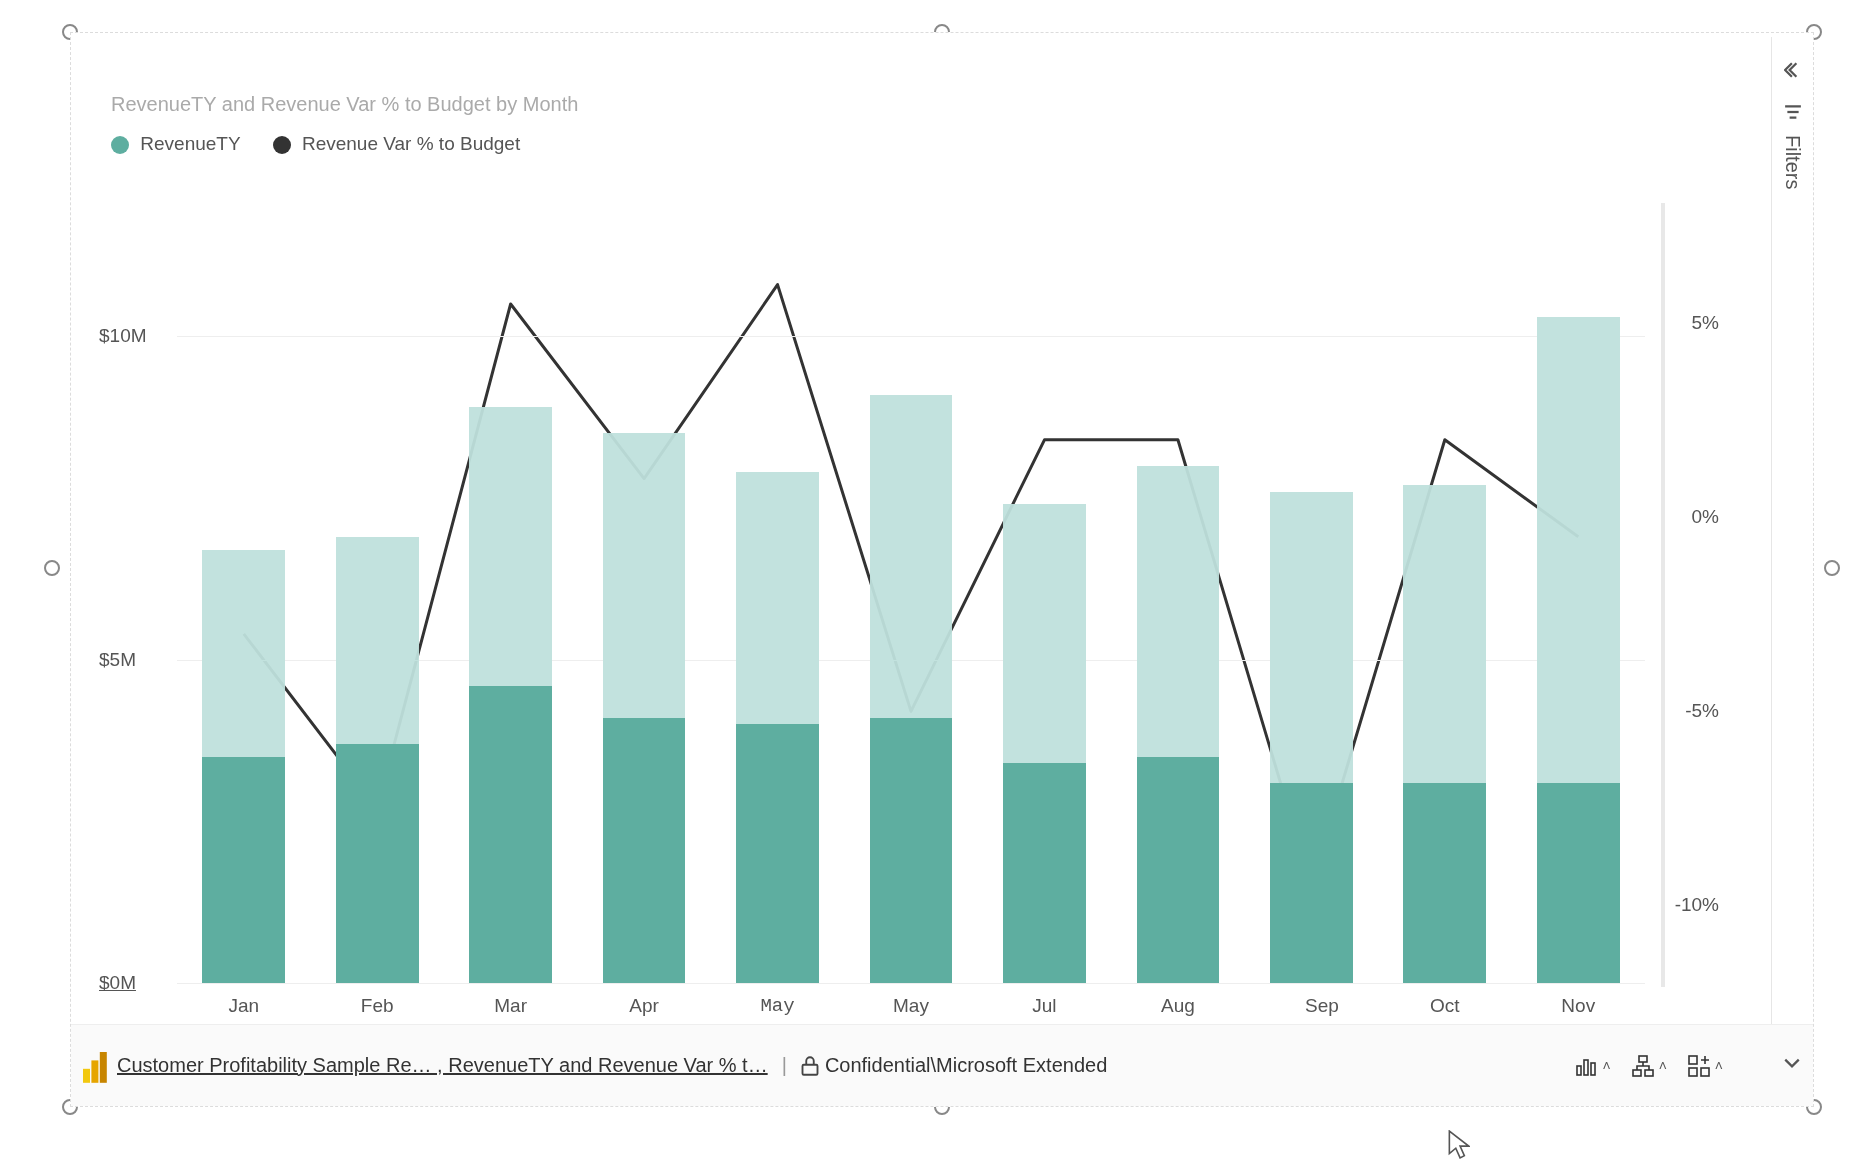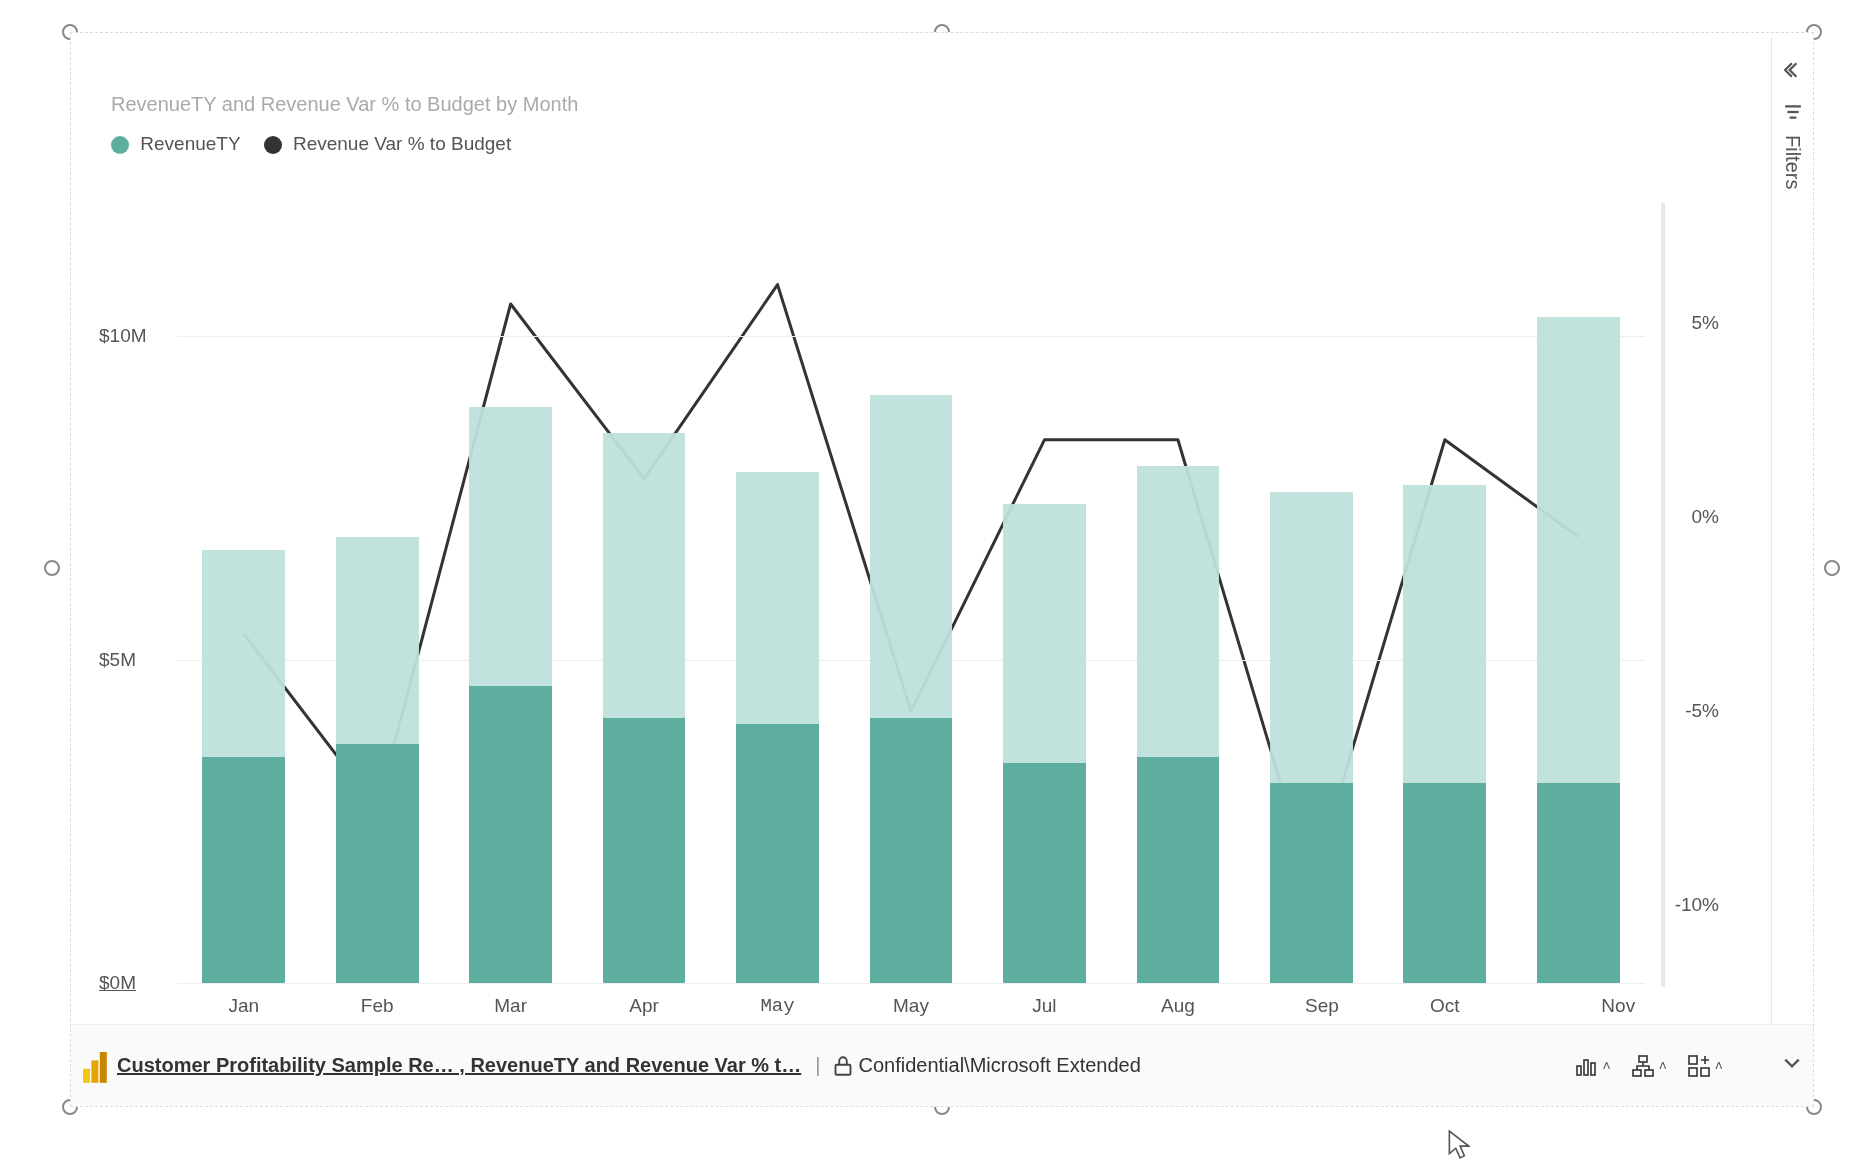--- a/index.html
+++ b/index.html
@@ -35,21 +35,21 @@
   .filters-rail svg { display:block; }
   .filters-label {
     writing-mode:vertical-rl; transform:rotate(0deg);
     margin-top:14px; font-size:20px;
   }
 
   
   .chart-title {
     position:absolute; left:40px; top:60px; font-size:20px; color:var(--muted);
   }
-  .legend { position:absolute; left:40px; top:100px; display:flex; gap:23px; align-items:center; font-size:19px; color:var(--txt); }
+  .legend { position:absolute; left:40px; top:100px; display:flex; gap:32px; align-items:center; font-size:19px; color:var(--txt); }
   .lg-dot { width:18px; height:18px; border-radius:50%; display:inline-block; margin-right:6px; vertical-align:middle; }
 
   .plot { position:absolute; left:106px; top:174px; width:1468px; height:776px; }
   .plot .grid-line { position:absolute; left:0; right:0; height:1px; background:var(--grid); }
   .plot .y-left { position:absolute; left:-78px; font-size:19px; color:var(--txt); transform:translateY(-50%);text-align:right; }
   .plot .y-right { position:absolute; right:-74px; font-size:19px; color:var(--txt); transform:translateY(-50%); }
   .plot .bar-group   { position:absolute; bottom:0; }
   .plot .bar-total   { position:absolute; bottom:0; width:100%; background:var(--bar-light); opacity:.95; }
   .plot .bar-revenue { position:absolute; bottom:0; width:100%; background:var(--bar-dark); }
   .plot .x-label { position:absolute; bottom:-34px; font-size:19px; color:var(--txt); transform:translateX(-50%); }
@@ -57,21 +57,21 @@
   
   .axis-right-bar { position:absolute; width:4px; background:#e8e8e8; top:-4px; bottom:-4px; right:-20px; }
 
   
   .line-svg { position:absolute; left:0; top:0; pointer-events:none; }
 
   
   .footer { position:absolute; left:0; right:0; bottom:0; height:82px;
             background:#fafafa; border-top:1px solid #eee;
             display:flex; align-items:center; padding:0 12px; font-size:20px; color:#333; }
-  .footer .txt  { display:flex; flex-direction:column; margin-left:6px;font-weight:bold; }
+  .footer .txt  { display:flex; flex-direction:column; margin-left:6px; }
   .footer .breadcrumb { text-decoration:underline;}
   .footer .sep  { margin:0 14px; color:#999; }
   .footer .updated { font-size:17px; color:#777; margin-top:2px;}
   .footer .actions { margin-left:auto; display:flex; gap:20px; align-items:center; color:#333; }
   .footer .actions .chev { font-size:14px; color:#555; }
 </style>
 </head>
 <body>
 
 <div class="viz-wrap">
@@ -175,21 +175,21 @@
         <div class="x-label" style="left: 1145px;">Sep</div>
         <div class="bar-group" style="left: 1226.45px; width: 82.7418px; height: 776px;">
           <div class="bar-total" style="height: 497.933px;"></div>
           <div class="bar-revenue" style="height: 200.467px;"></div>
         </div>
         <div class="x-label" style="left: 1267.82px;">Oct</div>
         <div class="bar-group" style="left: 1359.9px; width: 82.7418px; height: 776px;">
           <div class="bar-total" style="height: 666.067px;"></div>
           <div class="bar-revenue" style="height: 200.467px;"></div>
         </div>
-        <div class="x-label" style="left: 1401.27px; margin-left: 40px;">Nov</div>
+        <div class="x-label" style="left: 1401.27px;">Nov</div>
       </div>
 
     <div class="footer">
 
       <svg width="28" height="34" viewBox="0 0 20 24">
         <rect x="0" y="14" width="5" height="10" fill="#f2c80f"></rect>
         <rect x="6" y="8" width="5" height="16" fill="#e6a500"></rect>
         <rect x="12" y="2" width="5" height="22" fill="#c78500"></rect>
       </svg>
       <div class="txt">

